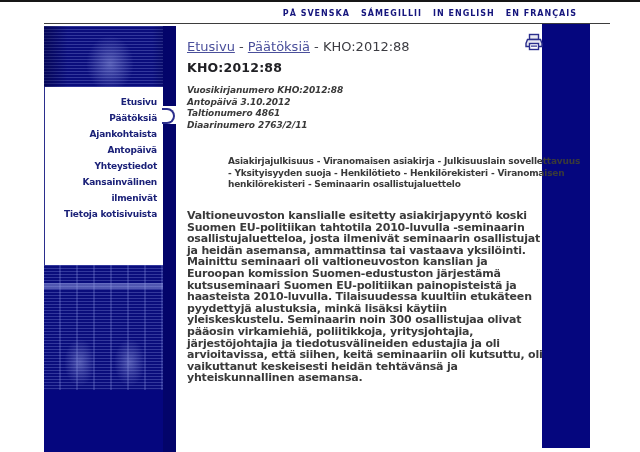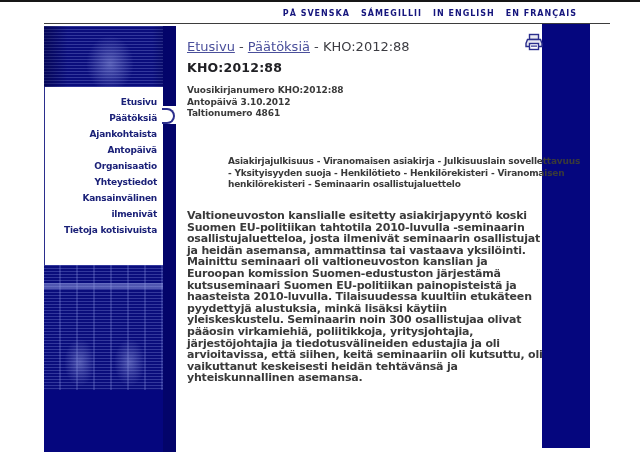--- a/index.html
+++ b/index.html
@@ -49,21 +49,21 @@
   .crumb-link{color:#4a4f9b;text-decoration:underline;cursor:pointer;}
   .crumb-sep{color:#47474f;}
   .crumb-current{color:#3c3c42;}
 
   .print-btn{position:absolute;left:524px;top:33px;width:20px;height:19px;cursor:pointer;
              background:none;border:none;padding:0;}
 
   .title{position:absolute;left:187px;top:60px;font-size:12.5px;font-weight:bold;color:#202024;
          letter-spacing:0.2px;}
   .meta{position:absolute;left:187px;top:85px;font-size:9px;font-weight:bold;line-height:11.6px;
-        color:#3a3a3a;letter-spacing:-0.1px;}
+        color:#3a3a3a;letter-spacing:-0.1px;font-style:italic;}
   .keywords{position:absolute;left:187px;top:156px;width:358px;font-size:9px;font-weight:bold;
         line-height:11.6px;color:#3a3a3a;letter-spacing:-0.2px;margin-left:41px;}
   .bodytext{position:absolute;left:187px;top:210px;width:358px;font-size:11px;font-weight:bold;
         line-height:11.6px;color:#3a3a3a;letter-spacing:-0.2px;}
 </style>
 </head>
 <body>
 
 <div id="canvas">
 
@@ -79,21 +79,20 @@
   <div class="hrule"></div>
 
   <div class="rightbar"></div>
 
   <div class="sb-img sb-img-top"></div>
   <nav class="sb-menu">
       <a class="menu-item">Etusivu</a>
       <a class="menu-item selected">Päätöksiä</a>
       <a class="menu-item">Ajankohtaista</a>
       <a class="menu-item">Antopäivä</a>
-      <a class="menu-item">Organisaatio</a>
       <a class="menu-item">Yhteystiedot</a>
       <a class="menu-item">Kansainvälinen ilmenivät</a>
       <a class="menu-item">Tietoja kotisivuista</a>
     </nav>
   <div class="sb-img sb-img-bottom"></div>
   <div class="sb-navy-bottom"></div>
   <div class="sb-strip">
     <div class="sb-notch">
       <div class="sb-notch-bracket"></div>
     </div>
@@ -109,19 +108,20 @@
       <rect x="7" y="12.5" width="6" height="1.2" fill="#2b2e8d"></rect>
     </svg>
   </button>
 
   <h1 class="title" style="margin:0;">KHO:2012:88</h1>
 
   <div class="meta">
       <div>Vuosikirjanumero KHO:2012:88</div>
       <div>Antopäivä 3.10.2012</div>
       <div>Taltionumero 4861</div>
+      <div>Diaarinumero 2763/2/11</div>
     </div>
 
   <div class="keywords">Asiakirjajulkisuus - Viranomaisen asiakirja - Julkisuuslain sovellettavuus - Yksityisyyden suoja - Henkilötieto - Henkilörekisteri - Viranomaisen henkilörekisteri - Seminaarin osallistujaluettelo</div>
 
   <p class="bodytext" style="margin:0;">Valtioneuvoston kanslialle esitetty asiakirjapyyntö koski Suomen EU-politiikan tahtotila 2010-luvulla -seminaarin osallistujaluetteloa, josta ilmenivät seminaarin osallistujat ja heidän asemansa, ammattinsa tai vastaava yksilöinti. Mainittu seminaari oli valtioneuvoston kanslian ja Euroopan komission Suomen-edustuston järjestämä kutsuseminaari Suomen EU-politiikan painopisteistä ja haasteista 2010-luvulla. Tilaisuudessa kuultiin etukäteen pyydettyjä alustuksia, minkä lisäksi käytiin yleiskeskustelu. Seminaarin noin 300 osallistujaa olivat pääosin virkamiehiä, poliitikkoja, yritysjohtajia, järjestöjohtajia ja tiedotusvälineiden edustajia ja oli arvioitavissa, että siihen, keitä seminaariin oli kutsuttu, oli vaikuttanut keskeisesti heidän tehtävänsä ja yhteiskunnallinen asemansa.</p>
 
 </div>
 
 </body></html>

